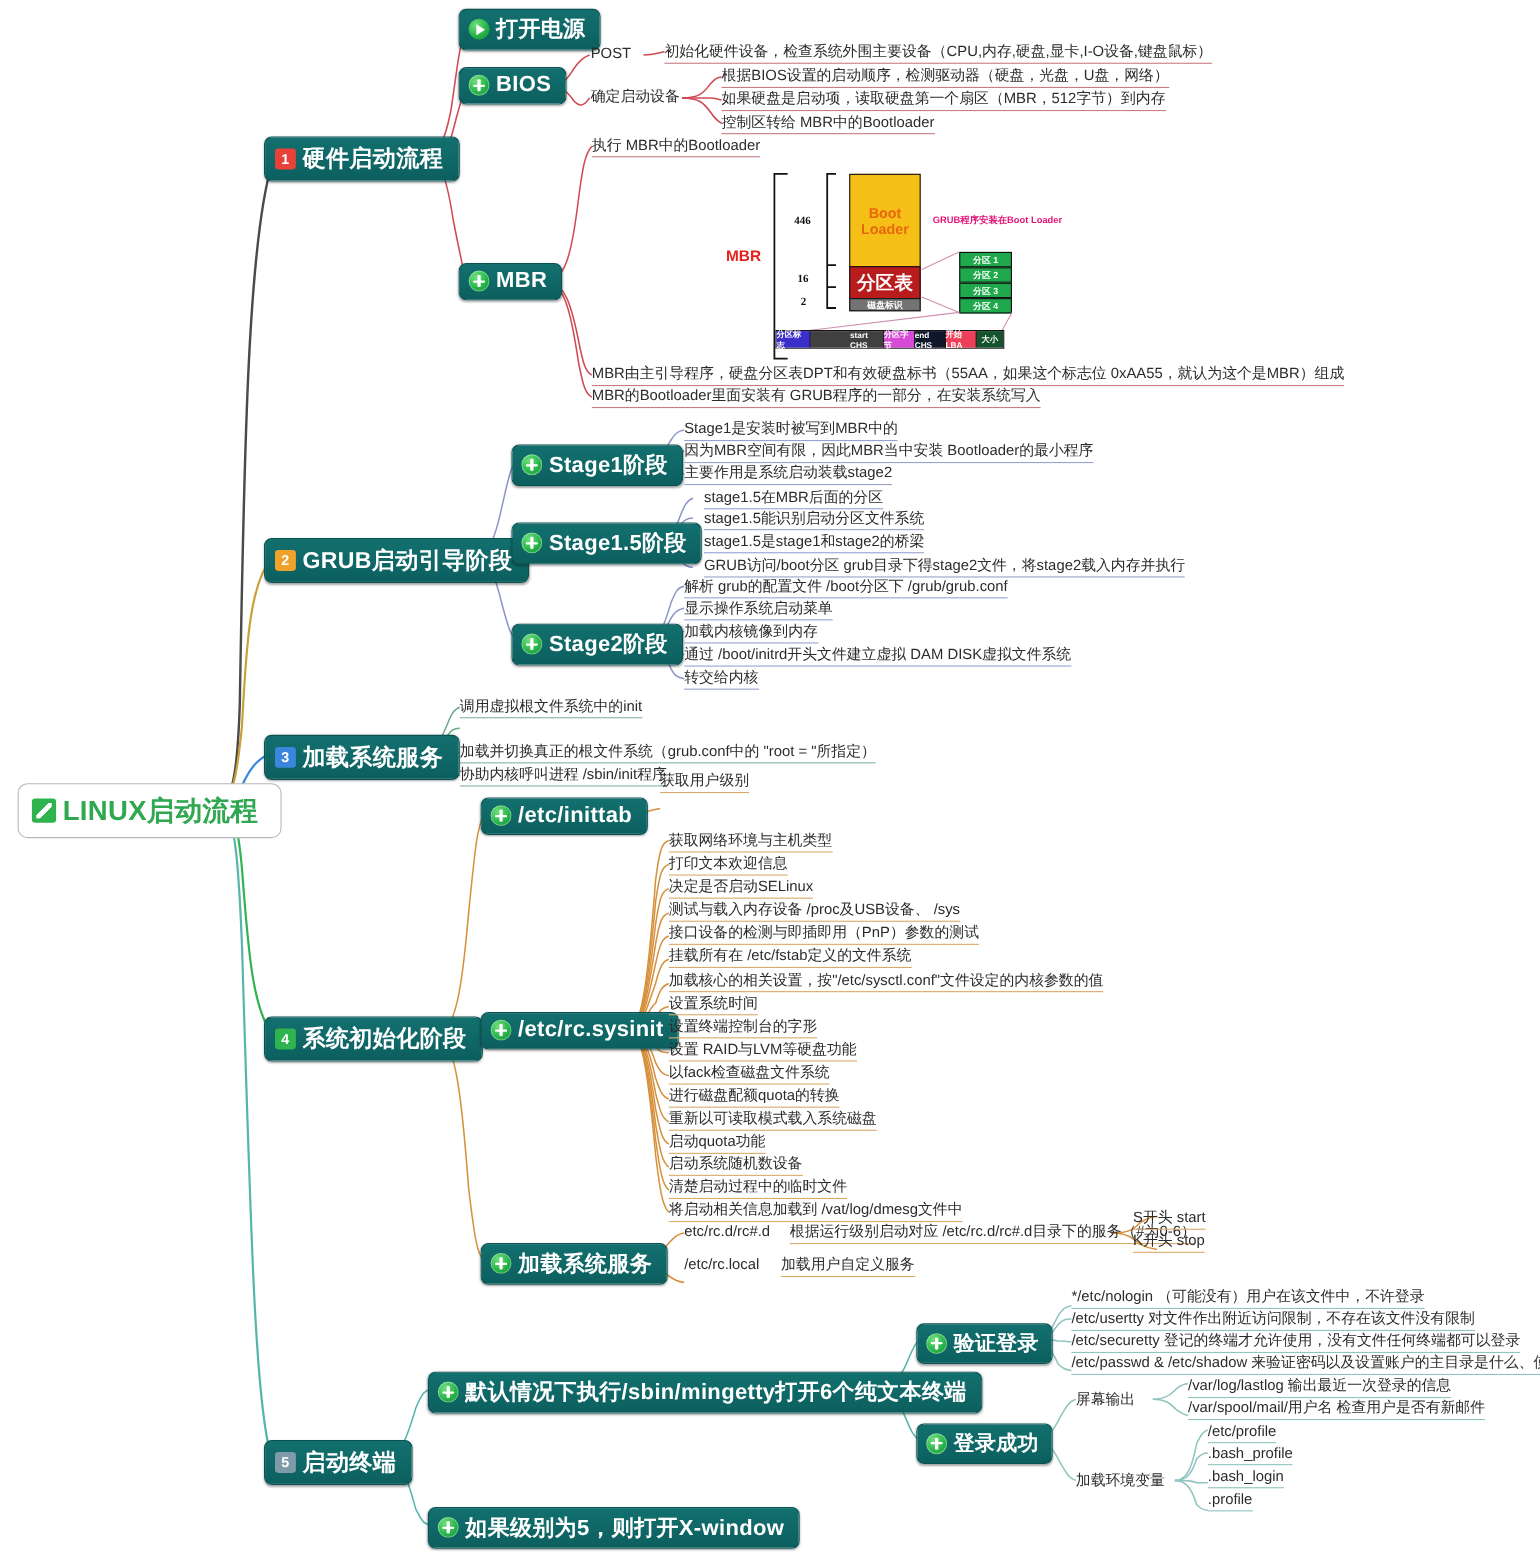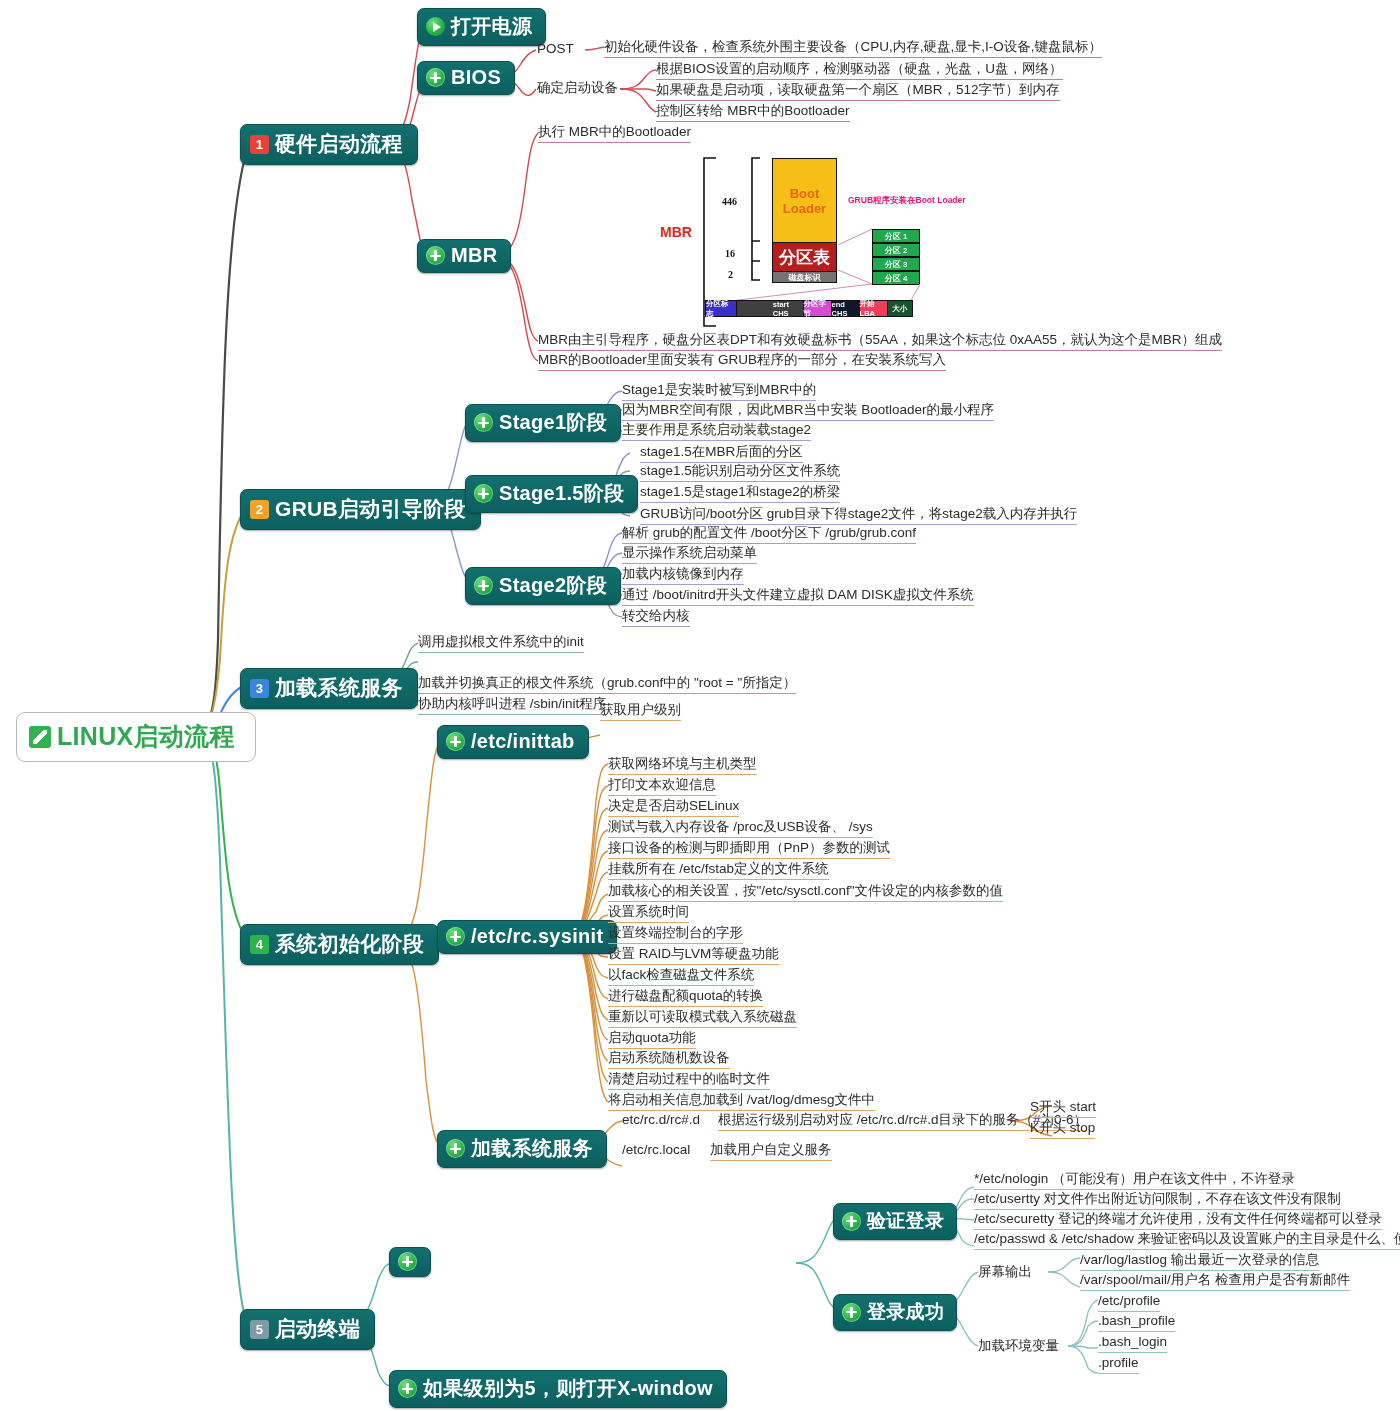--- a/index.html
+++ b/index.html
@@ -435,20 +435,21 @@
   <div class="leaf u-orange" style="left:1030px; top:1099px;">S开头 start</div>
   <div class="leaf u-orange" style="left:1030px; top:1120px;">K开头 stop</div>
 
   <div class="node lvl1" style="left:240px; top:1309px;">
     <span class="badge" style="background:#7f9aa8">5</span>
     <span>启动终端</span>
   </div>
 
   <div class="node lvl2" style="left:389px; top:1247px;">
     <span class="plus-icon"></span>
+    <span>默认情况下执行/sbin/mingetty打开6个纯文本终端</span>
   </div>
   <div class="node lvl2" style="left:389px; top:1370px;">
     <span class="plus-icon"></span>
     <span>如果级别为5，则打开X-window</span>
   </div>
 
   <div class="node lvl3" style="left:833px; top:1203px;">
     <span class="plus-icon"></span>
     <span>验证登录</span>
   </div>

